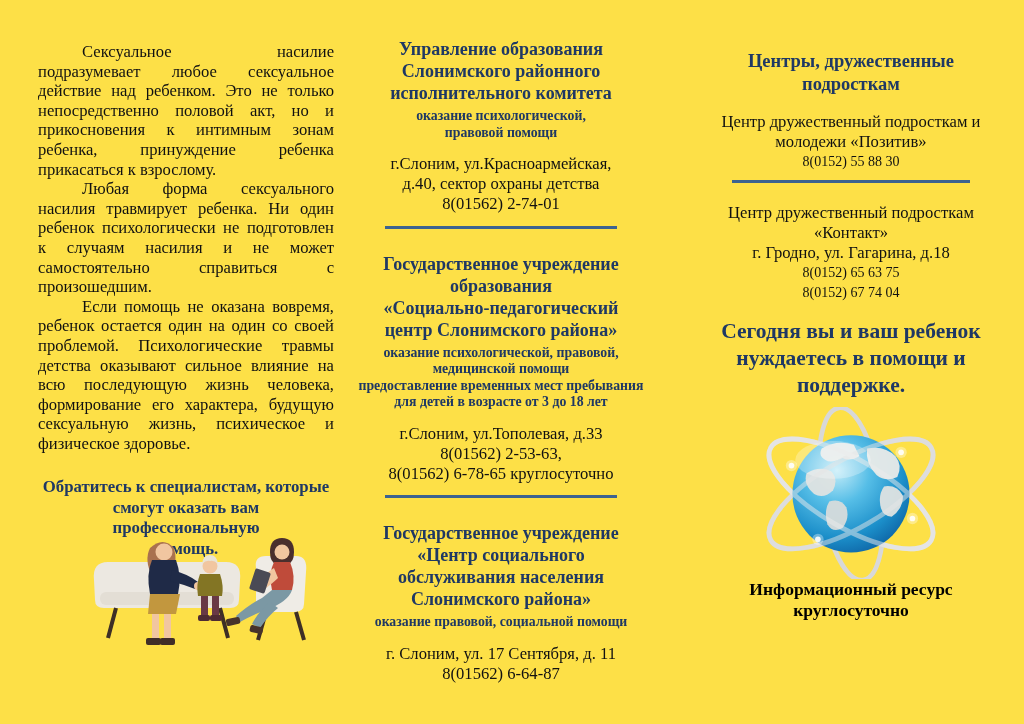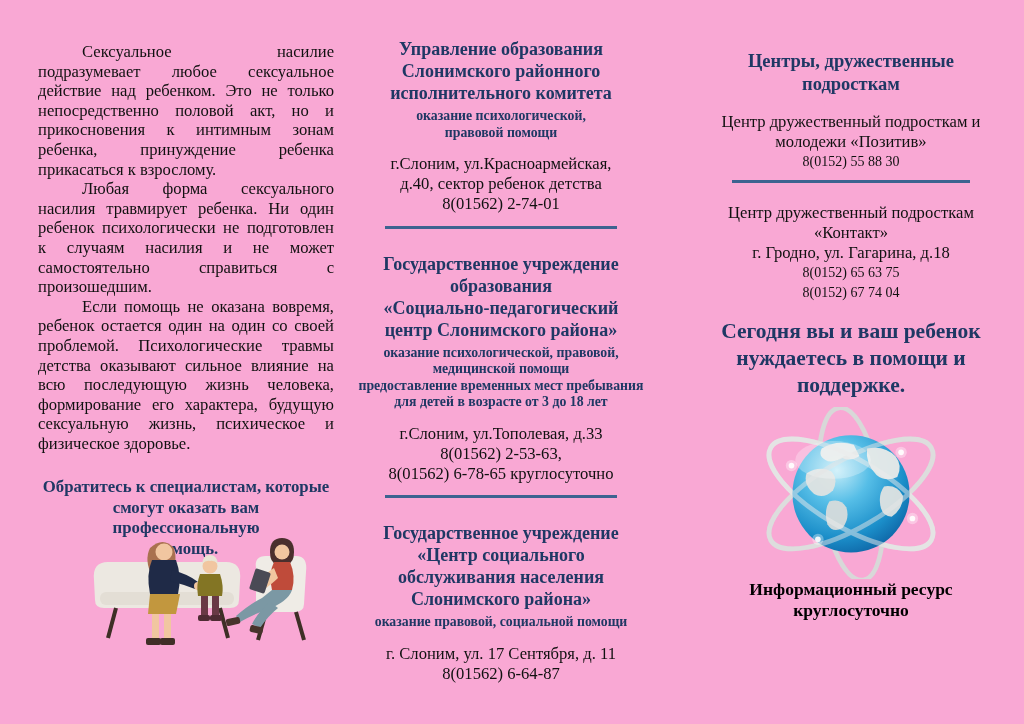--- a/index.html
+++ b/index.html
@@ -1,17 +1,17 @@
 <!DOCTYPE html>
 <html><head>
 <meta charset="utf-8">
 <style>
   html,body{margin:0;padding:0;background:#ffffff;}
   .page{
-    position:relative;width:1024px;height:724px;background:#f9a8d4;overflow:hidden;
+    position:relative;width:1024px;height:724px;background:#fde047;overflow:hidden;
     font-family:"Liberation Serif","DejaVu Serif",serif;color:#111111;
   }
   
   .col-left{position:absolute;left:38px;top:42px;width:296px;}
   .col-left p{margin:0;text-indent:44px;text-align:justify;font-size:16.6px;line-height:19.6px;}
   .callout{margin-top:24px;text-align:center;font-weight:bold;color:#1f3864;
            font-size:16.8px;line-height:20.5px;white-space:pre-line;}
   .illus-wrap{position:absolute;left:88px;top:518px;width:224px;height:148px;}
   
   .col-mid{position:absolute;left:358px;top:38px;width:286px;text-align:center;}
@@ -92,21 +92,21 @@
     </svg>
   </div>
 
   <div class="col-mid">
     <div class="org-title">Управление образования
 Слонимского районного
 исполнительного комитета</div>
     <div class="org-services">оказание психологической,
 правовой помощи</div>
     <div class="org-address">г.Слоним, ул.Красноармейская,
-д.40, сектор ребенок детства</div>
+д.40, сектор охраны детства</div>
     <div class="org-phones">8(01562) 2-74-01</div>
     <div class="divider"></div>
 
     <div class="org-title mid-gap">Государственное учреждение
 образования
 «Социально-педагогический
 центр Слонимского района»</div>
     <div class="org-services">оказание психологической, правовой,
 медицинской помощи
 предоставление временных мест пребывания

